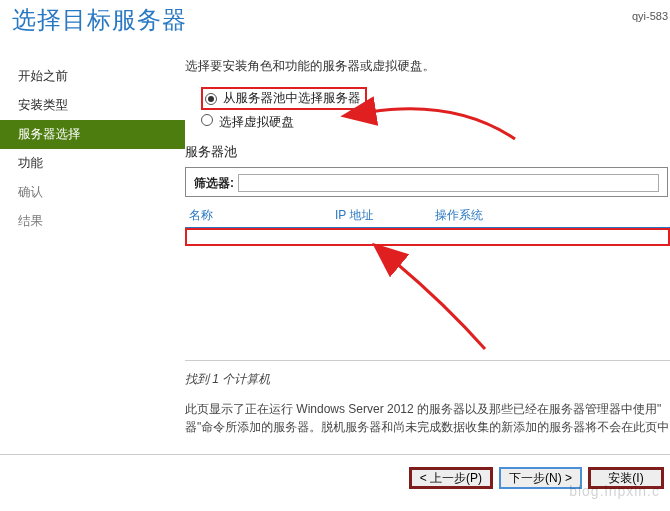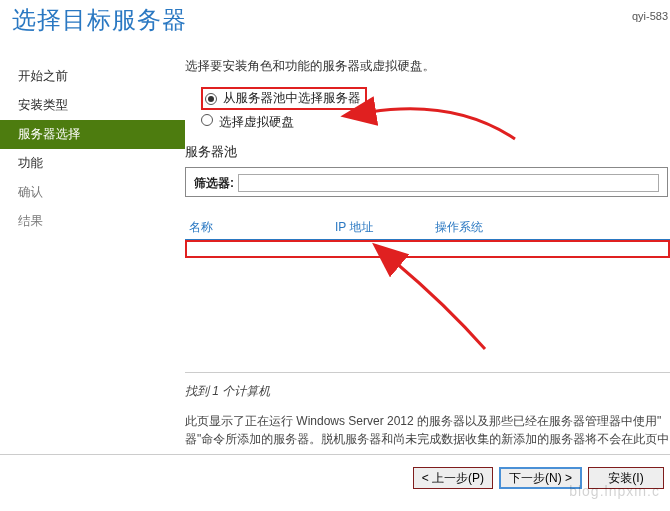--- a/index.html
+++ b/index.html
@@ -110,21 +110,21 @@
   }
   .filter-label { font-size: 12px; margin-right: 4px; color: #222; font-weight: bold; }
   .filter-input {
     flex: 1;
     height: 18px;
     border: 1px solid #aaa;
     padding: 0 4px;
     font-size: 12px;
   }
   .table {
-    margin-top: 22px;
+    margin-top: 10px;
   }
   .thead {
     display: flex;
     font-size: 12px;
     color: #2a78c2;
     border-bottom: 1px solid #2a78c2;
     padding-bottom: 3px;
   }
   .col-name { width: 150px; padding-left: 4px; }
   .col-ip { width: 100px; }
@@ -166,21 +166,21 @@
     height: 47px;
     display: flex;
     justify-content: flex-end;
     align-items: center;
     gap: 6px;
     padding-right: 6px;
   }
   .btn {
     min-width: 76px;
     height: 22px;
-    border: 1px solid #7f1d1d;
+    border: 3px solid #7f1d1d;
     background: #eee;
     font-size: 12px;
     cursor: pointer;
     display: inline-flex;
     align-items: center;
     justify-content: center;
     padding: 0 8px;
   }
   .btn.primary {
     border: 2px solid #4a90d6;

